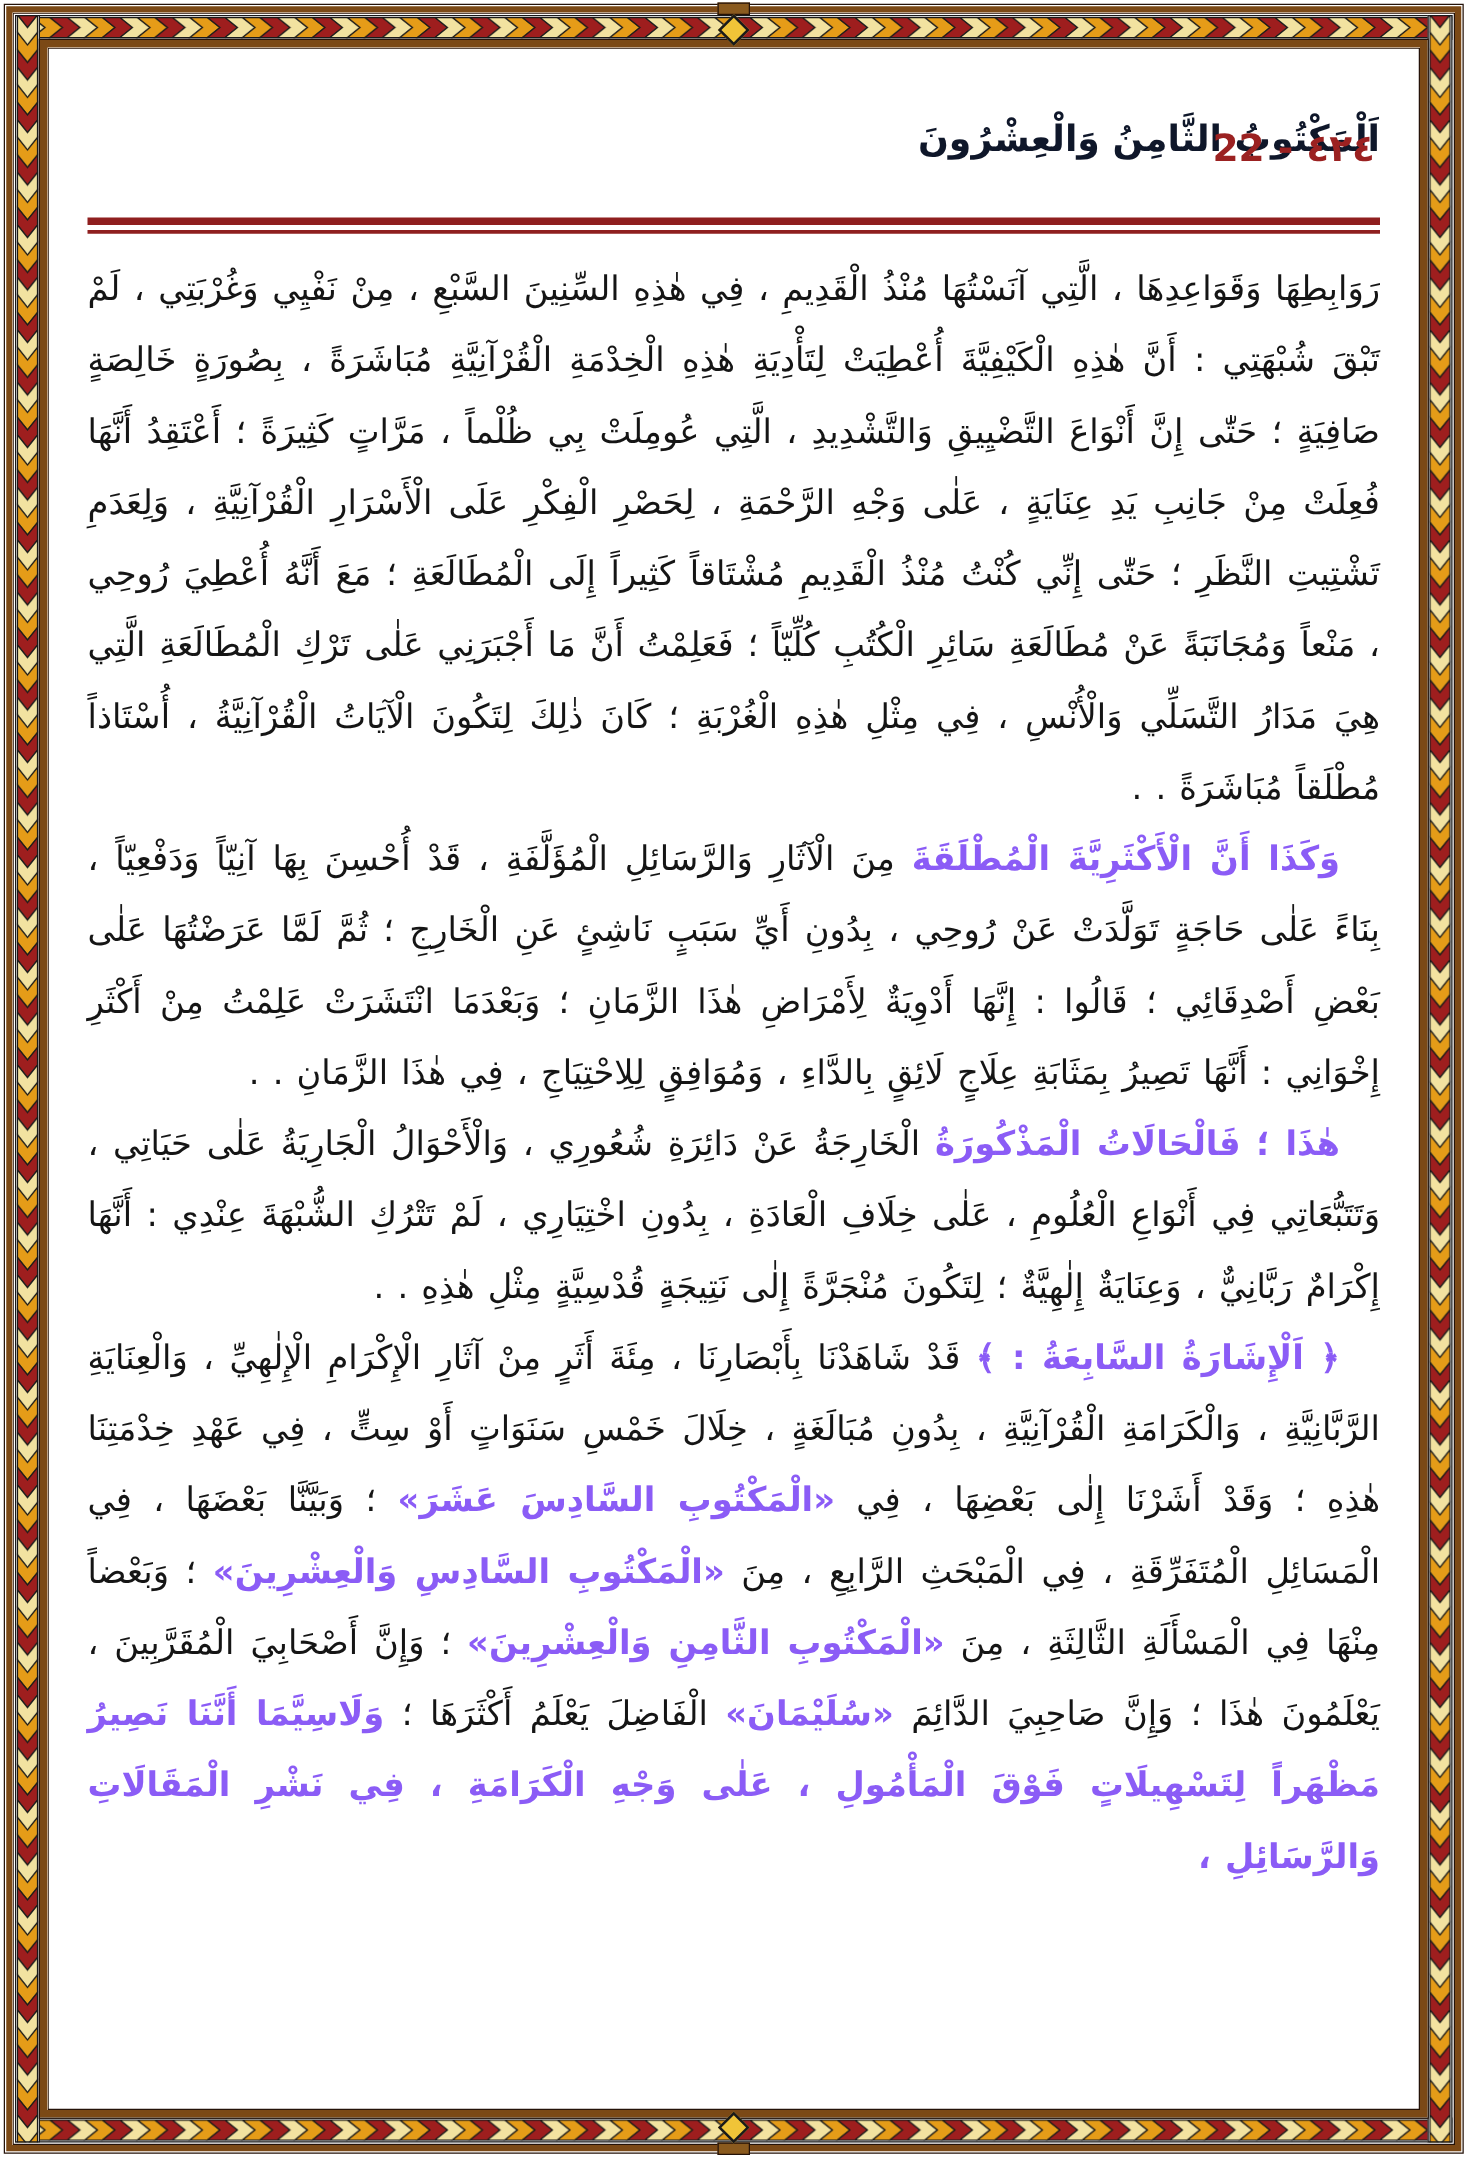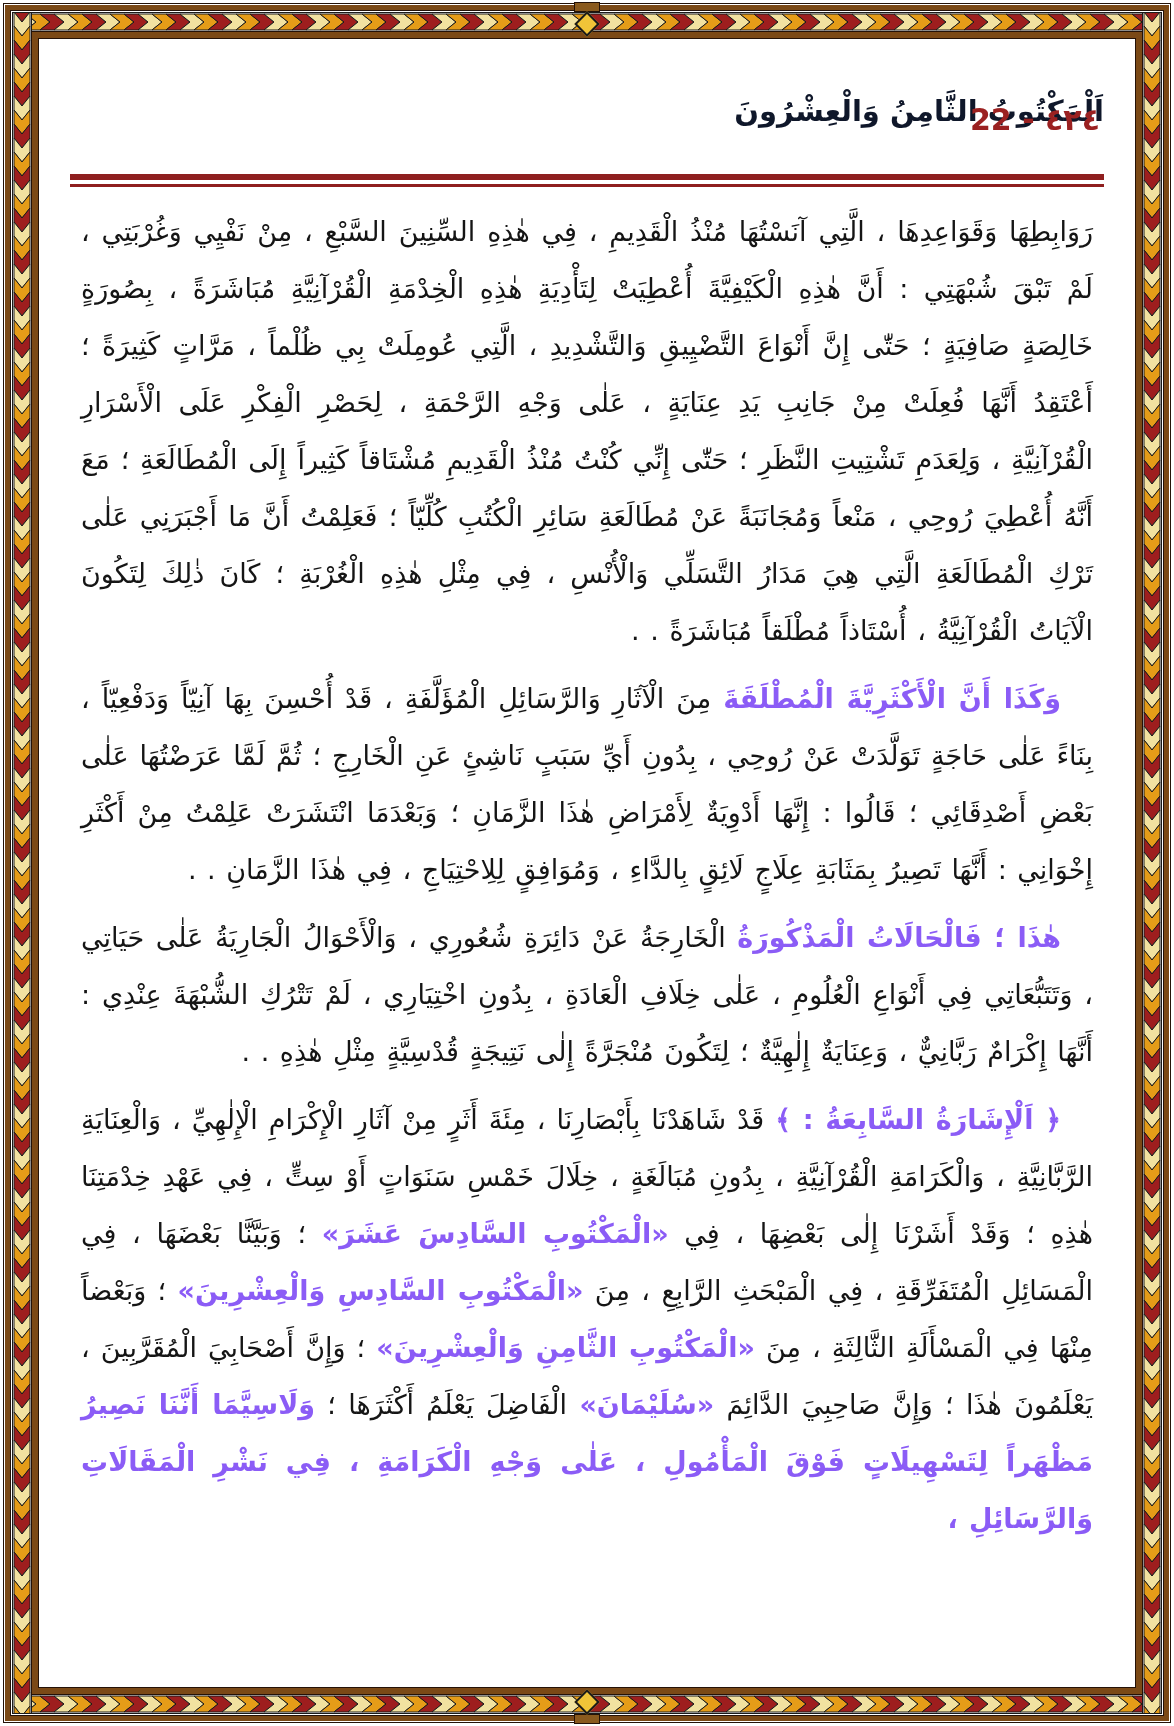--- a/index.html
+++ b/index.html
@@ -49,21 +49,21 @@
     box-sizing:border-box;
     margin:10px 0 16px 0;
   }
   .body-text{
     font-size:27px;
     line-height:57px;
     color:#151515;
     text-align:justify;
     word-spacing:2px;
   }
-  .body-text p{margin:11px;}
+  .body-text p{margin:0;}
   .body-text p.indent{text-indent:32px;}
   .seg-red{color:#8b5cf6;font-weight:bold;}
   .seg-black{color:#151515;}
 </style>
 </head>
 <body>
 
 <div class="page">
 
   <div class="hairline-outer"></div>

